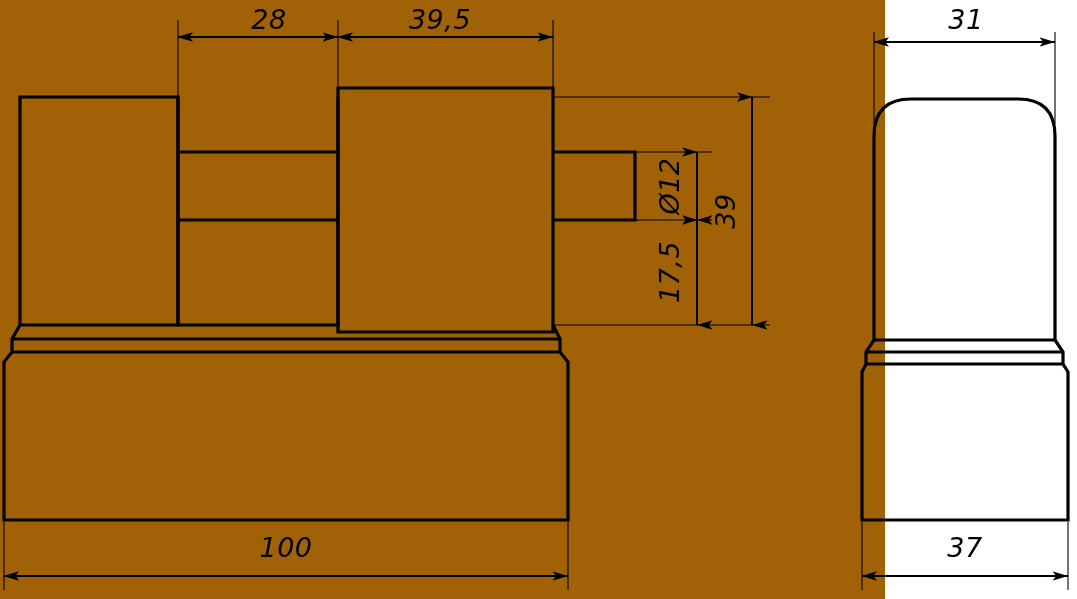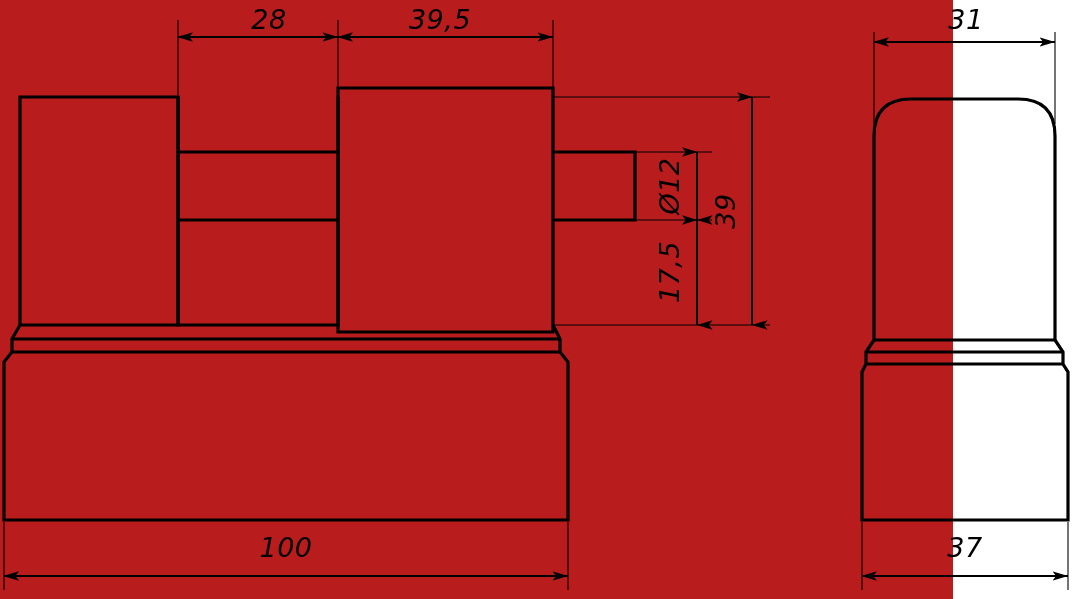--- a/index.html
+++ b/index.html
@@ -8,23 +8,23 @@
     background: #ffffff;
   }
   body {
     width: 1077px;
     height: 599px;
     overflow: hidden;
     font-family: "DejaVu Sans", sans-serif;
   }
   #drawing-root {
     position: relative;
-    width: 953px;
+    width: 885px;
     height: 599px;
-    background: #b91c1c;
+    background: #a16207;
   }
   svg.cad {
     display: block;
     width: 1077px;
     height: 599px;
   }
   .dim-text {
     font-family: "DejaVu Sans", sans-serif;
     font-style: italic;
     font-size: 27px;

